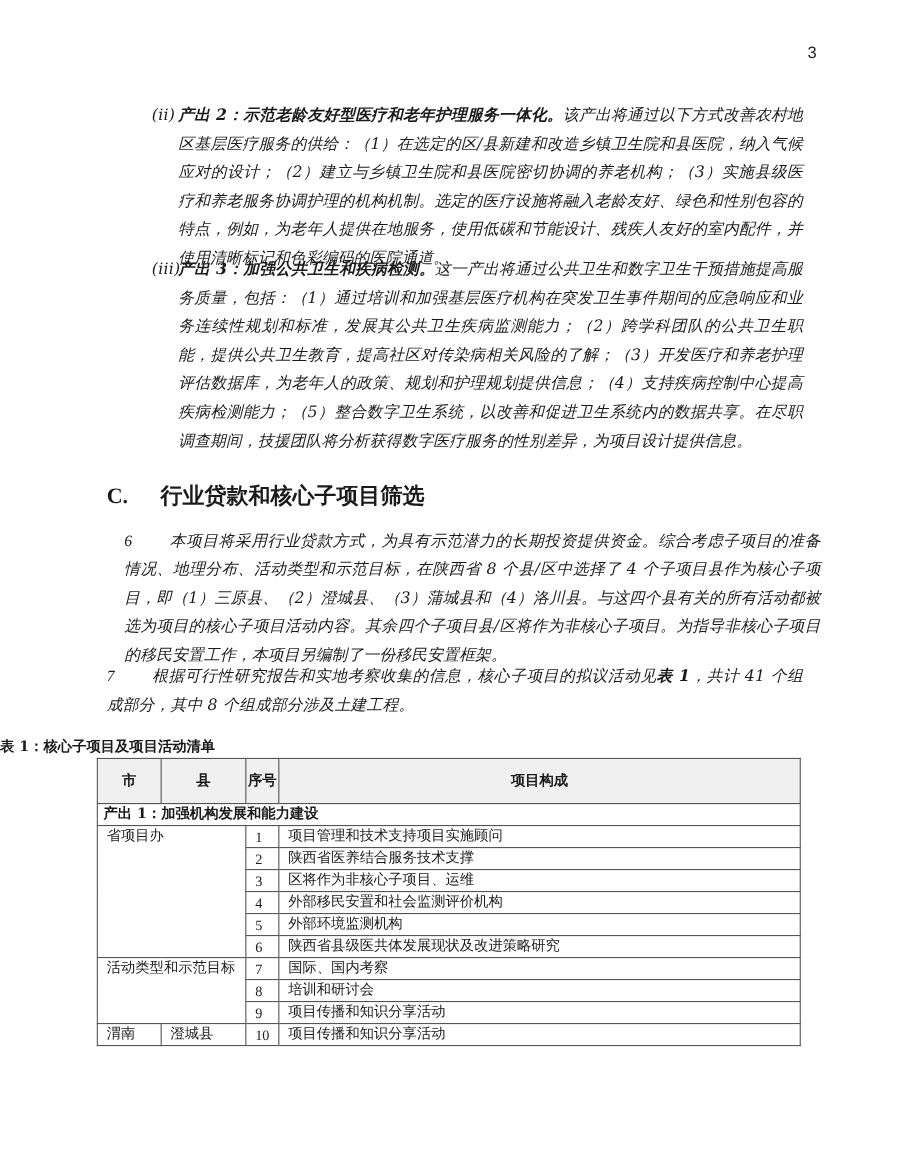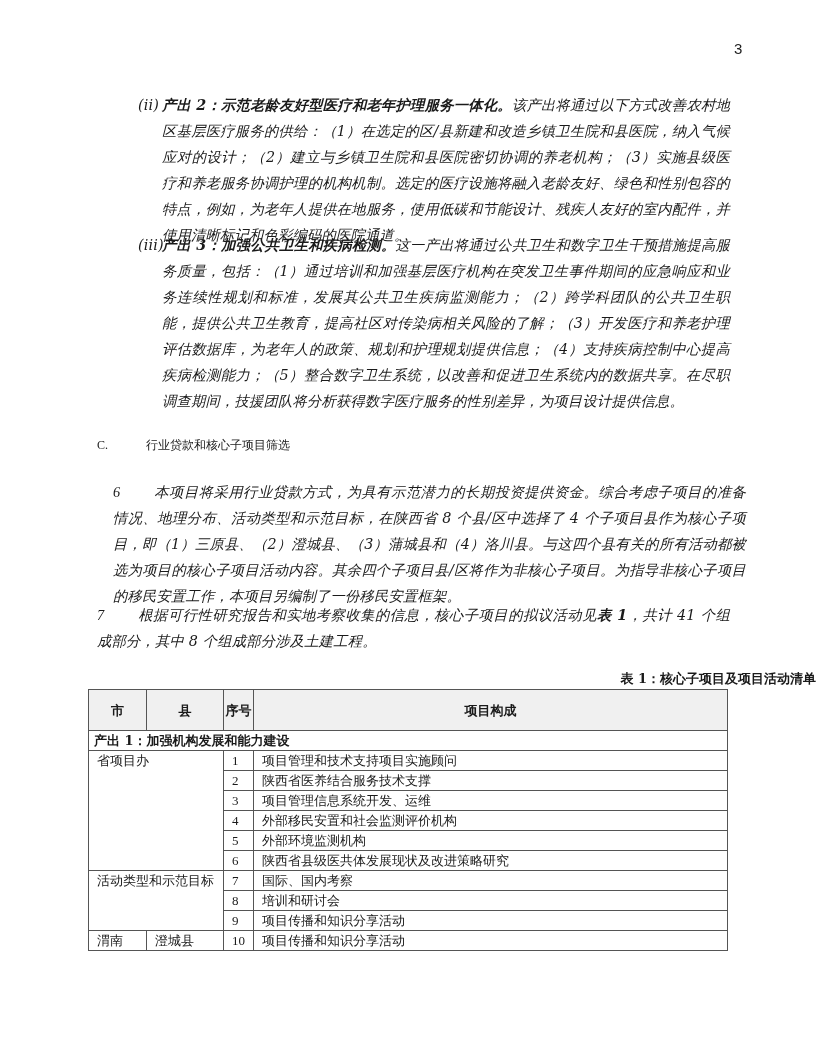--- a/index.html
+++ b/index.html
@@ -19,30 +19,30 @@
     }
     .para b { font-weight: bold; }
     .item {
       left: 142px; width: 588px;
     }
     .item .marker { position: absolute; left: -4px; top: 0; }
     .item .body { text-indent: 0; }
     #item-ii { top: 92px; }
     #item-iii { top: 232px; }
     .section-heading {
-      position: absolute; left: 97px; top: 437px; font-size: 12px; font-weight: normal;
+      position: absolute; left: 97px; top: 437px; font-size: 20px; font-weight: bold;
     }
     .section-heading .letter { display: inline-block; width: 49px; font-family: "Liberation Serif", serif; }
     .numbered { left: 97px; width: 633px; }
     #para-6 { top: 479px; margin-left: 16px; }
     #para-7 { top: 602px; }
     .numbered .num { display: inline-block; width: 41px; text-indent: 0; font-family: "Liberation Serif", serif; }
     .table-caption {
       position: absolute; left: 0; width: 816px; top: 670px;
-      text-align: right; font-size: 13px; font-weight: bold;
+      text-align: left; font-size: 13px; font-weight: bold;
     }
     table.activities {
       position: absolute; left: 88px; top: 689px; width: 640px;
       border-collapse: collapse; font-size: 13px;
     }
     table.activities td, table.activities th {
       border: 1px solid #555; padding: 0 8px; height: 19px; line-height: 19px; vertical-align: top;
     }
     table.activities th {
       background: #f0f0f0; font-weight: bold; text-align: center; vertical-align: middle;
@@ -107,21 +107,21 @@
       <td class="owner" colspan="2" rowspan="6">省项目办</td>
       <td class="seq">1</td>
       <td>项目管理和技术支持项目实施顾问</td>
     </tr>
     <tr>
       <td class="seq">2</td>
       <td>陕西省医养结合服务技术支撑</td>
     </tr>
     <tr>
       <td class="seq">3</td>
-      <td>项目管理信息系统开发、运维</td>
+      <td>区将作为非核心子项目、运维</td>
     </tr>
     <tr>
       <td class="seq">4</td>
       <td>外部移民安置和社会监测评价机构</td>
     </tr>
     <tr>
       <td class="seq">5</td>
       <td>外部环境监测机构</td>
     </tr>
     <tr>

